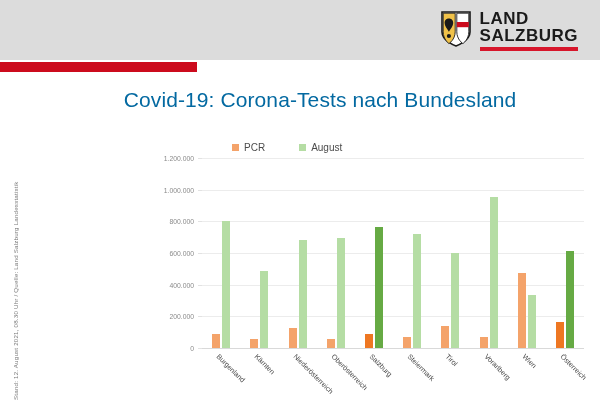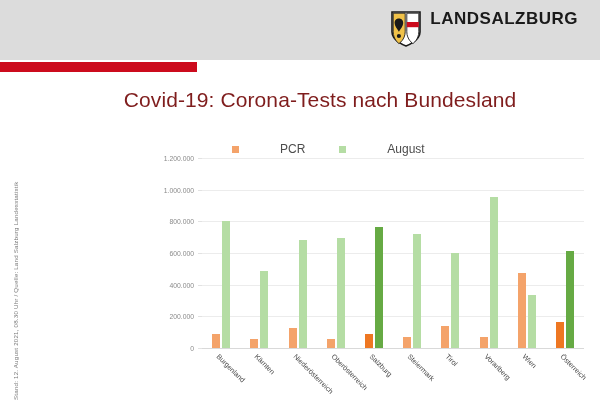--- a/index.html
+++ b/index.html
@@ -13,21 +13,21 @@
   
   #header-band{
     position:absolute;left:0;top:0;width:600px;height:60px;
     background:#dcdcdc;
   }
   #logo-block{
     position:absolute;right:22px;top:10px;
     display:flex;align-items:flex-start;gap:8px;
   }
   #crest{width:32px;height:38px;position:relative;flex:0 0 auto;}
-  #logo-text{display:flex;flex-direction:row;line-height:1;}
+  #logo-text{display:flex;flex-direction:column;line-height:1;}
   .logo-line{
     font-family:"Liberation Sans", sans-serif;
     font-size:17px;font-weight:700;letter-spacing:.5px;color:#1a1a1a;
   }
   #logo-underline{
     margin-top:3px;height:4px;background:#d7162b;width:100%;
   }
   #red-bar{
     position:absolute;left:0;top:62px;width:197px;height:10px;background:#cc0b1d;
   }
@@ -37,33 +37,33 @@
     width:260px;
     transform-origin:0 0;
     transform:rotate(-90deg) translate(-100%,0);
     font-size:6.2px;color:#7a7a7a;letter-spacing:.2px;
     white-space:nowrap;
   }
   
   #chart-title{
     position:absolute;left:0;top:88px;width:600px;
     text-align:center;padding-left:40px;box-sizing:border-box;
-    font-size:21px;font-weight:400;color:#7f1d1d;
+    font-size:21px;font-weight:400;color:#0369a1;
     letter-spacing:.1px;
   }
   
   #chart{
     position:absolute;left:152px;top:136px;width:432px;height:212px;
   }
   #legend{
     position:absolute;left:80px;top:6px;display:flex;gap:34px;align-items:center;
   }
   .legend-item{display:flex;align-items:center;gap:5px;}
   .legend-swatch{width:7px;height:7px;display:inline-block;}
-  .legend-label{font-size:12px;color:#4c4c4c;margin-left:36px;}
+  .legend-label{font-size:10px;color:#4c4c4c;}
   #plot-wrap{position:absolute;left:0;top:22px;width:432px;height:190px;}
   #ylabels{
     position:absolute;left:0;top:0;width:46px;height:190px;
   }
   .ylab{
     position:absolute;right:4px;transform:translateY(-50%);
     font-size:6.8px;color:#8a8a8a;white-space:nowrap;
   }
   #plot{
     position:absolute;left:50px;top:0;right:0;height:190px;

